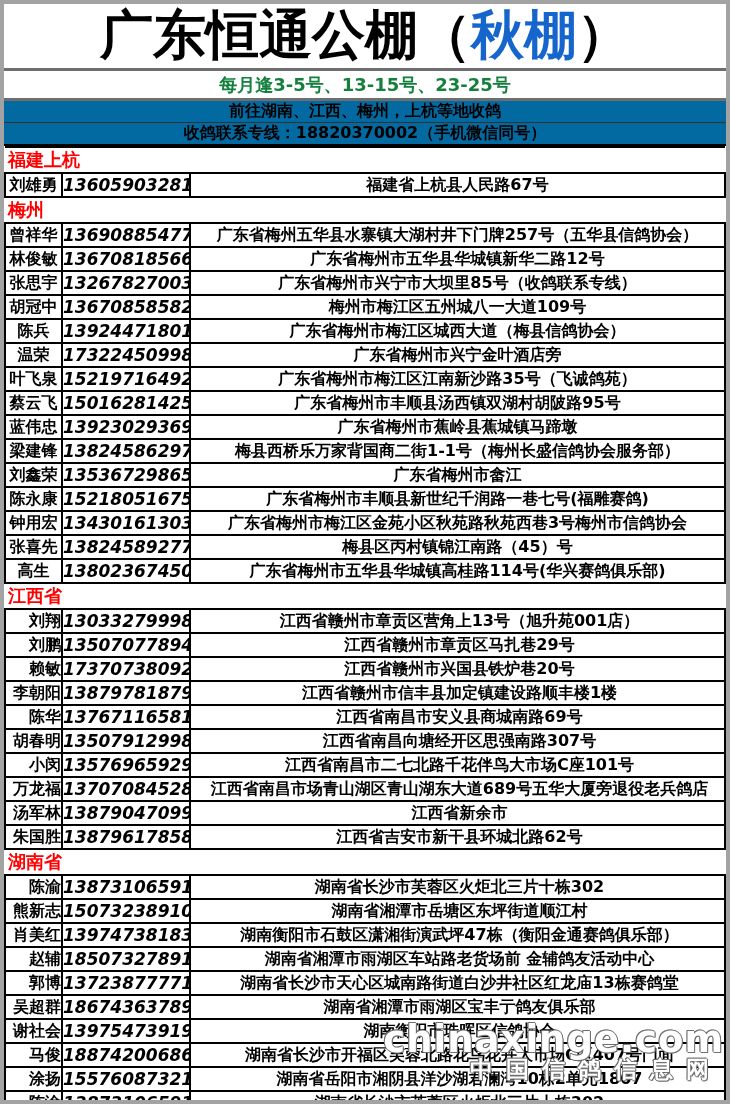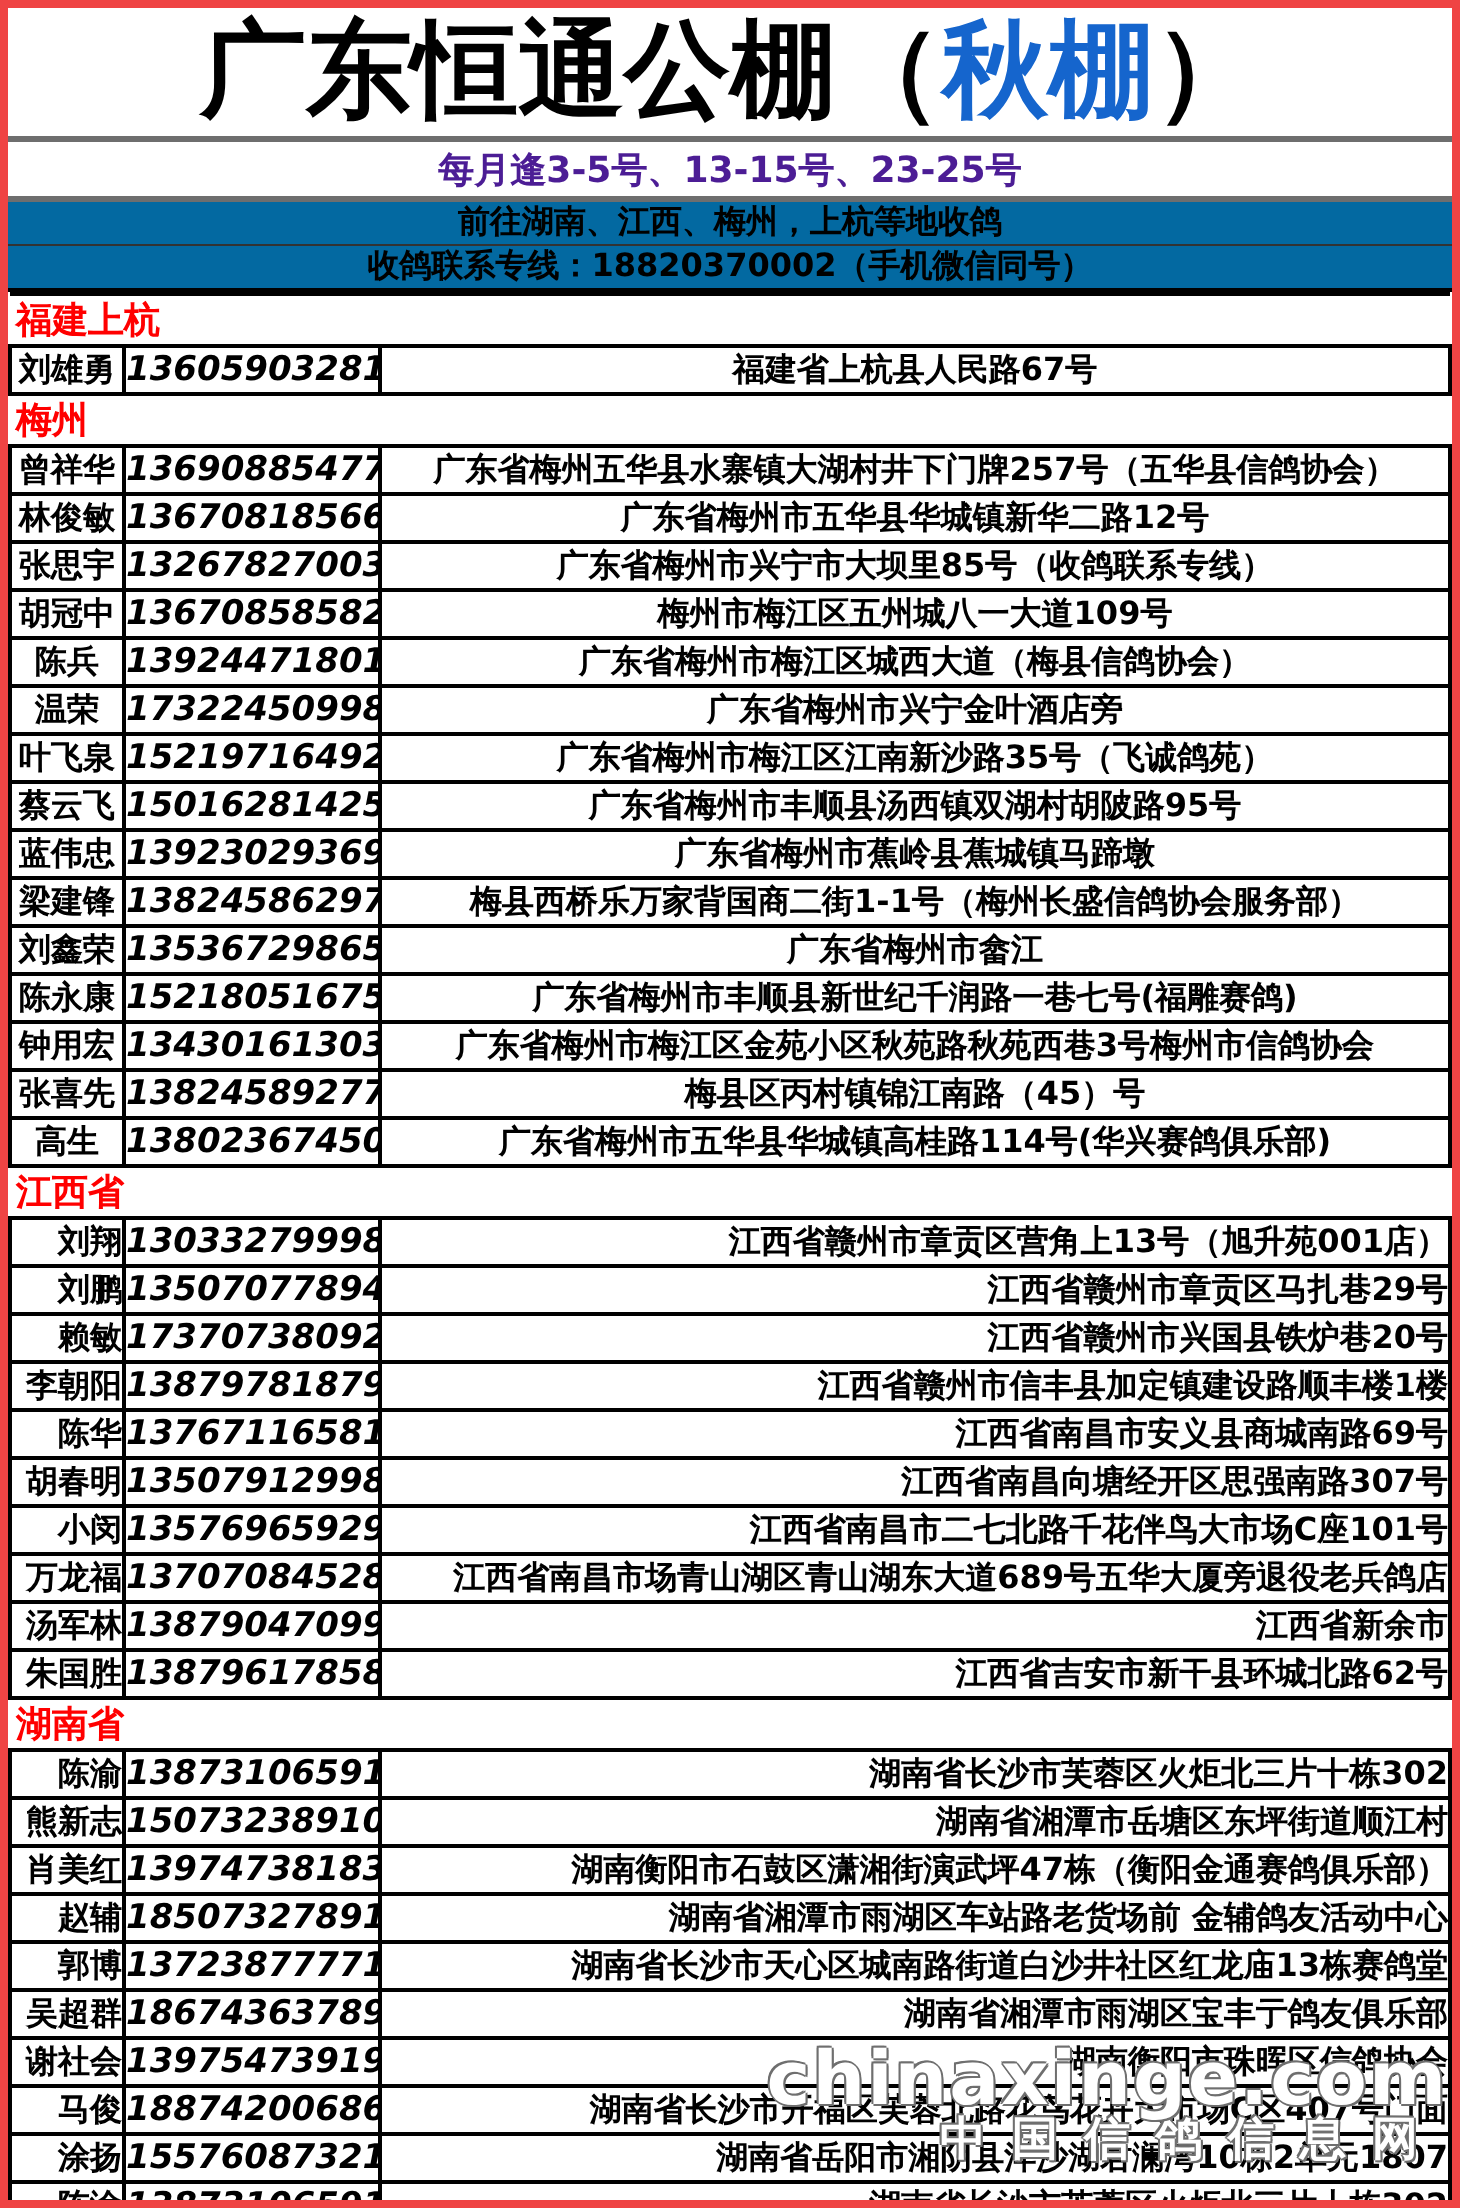--- a/index.html
+++ b/index.html
@@ -1,37 +1,37 @@
 <!DOCTYPE html>
 <html><head>
 <meta charset="utf-8">
 <style>
   html,body { margin:0; padding:0; background:#fff; }
   .sheet {
     position:relative;
     width:730px; height:1104px;
     box-sizing:border-box;
     background:#ffffff;
-    border:4px solid #ef4444;
+    border:4px solid #a3a3a3;
     font-family:"DejaVu Sans", sans-serif;
     overflow:hidden;
   }
   
   .title-row {
     height:64px;
     display:flex; align-items:center; justify-content:center;
     font-size:53px; font-weight:bold; color:#000;
     letter-spacing:0px; white-space:nowrap;
   }
   .title-row .hl { color:#1565cd; }
   .gray-line { height:3px; background:#6e6e6e; }
   .schedule-row {
     height:27px;
     display:flex; align-items:center; justify-content:center;
-    color:#4c1d95; font-weight:bold; font-size:18px;
+    color:#15803d; font-weight:bold; font-size:18px;
   }
   .notice {
     background:#0369a1;
     display:flex; align-items:center; justify-content:center;
     color:#000; font-weight:bold; font-size:16px;
   }
   .notice-1 { height:21px; border-bottom:1px solid #333; }
   .notice-2 { height:21px; }
   .black-line { height:2px; background:#000; }
 
@@ -55,21 +55,21 @@
     color:#ff0000;
     font-size:18px;
     text-align:left;
     padding-left:3px;
   }
   tr.data-row td { height:22px; line-height:22px; }
   td.name-cell    { font-size:16px; text-align:center;margin-top:22px; }
   td.phone-cell   { font-size:17px; text-align:center; letter-spacing:0px;font-style:italic; }
   td.address-cell { font-size:16px; text-align:center; }
   tr.align-left td.name-cell    { text-align:right; padding-left:4px; }
-  tr.align-left td.address-cell { text-align:right; padding-left:4px; }
+  tr.align-left td.address-cell { text-align:center; padding-left:4px; }
 
   
   .wm { position:absolute; right:0; color:#ffffff; font-weight:bold; z-index:5; pointer-events:none;
         text-shadow:1px 0 0 #6f6f6f,-1px 0 0 #6f6f6f,0 1px 0 #6f6f6f,0 -1px 0 #6f6f6f,1px 1px 0 #6f6f6f,-1px -1px 0 #6f6f6f; }
   .wm1 { top:1014px; right:2px; font-size:37px; letter-spacing:1px; }
   .wm2 { top:1050px; right:4px; font-size:23px; letter-spacing:13px; }
 </style>
 </head>
 <body>
 

